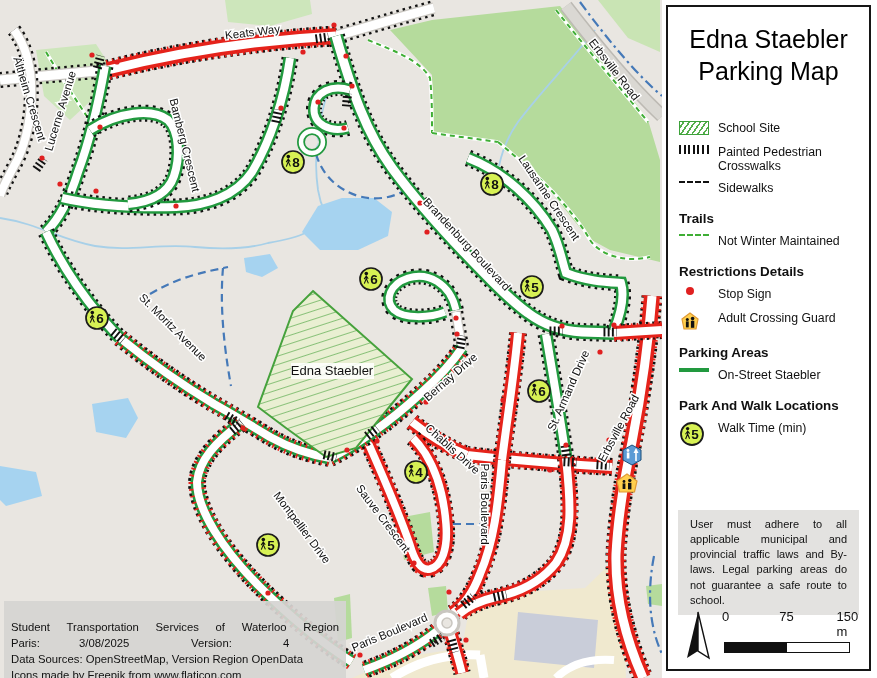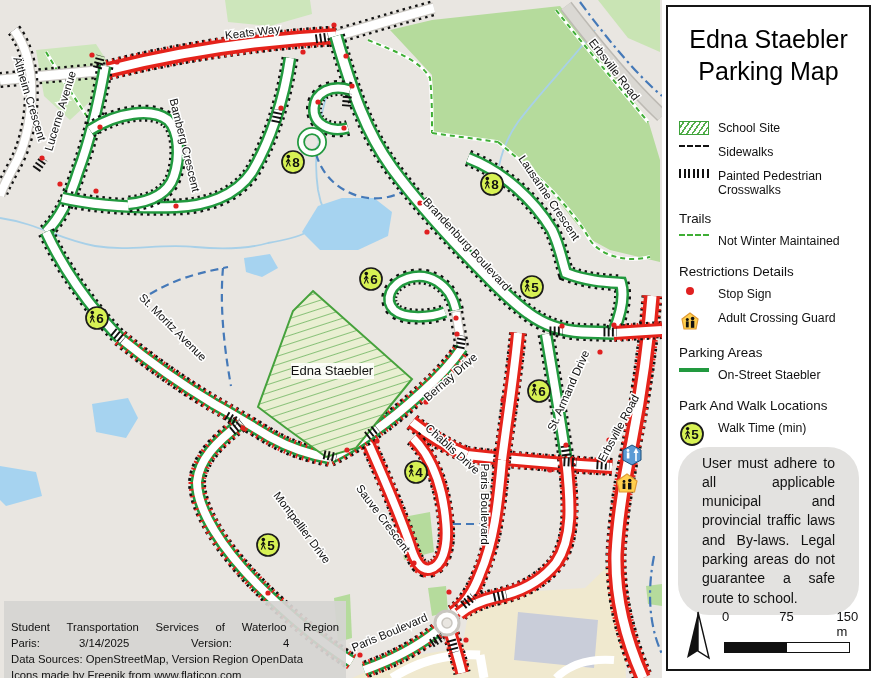--- a/index.html
+++ b/index.html
@@ -12,37 +12,37 @@
            padding:18px 7px;font-size:11.3px;line-height:1.42;color:#111;box-sizing:border-box;}
   .ib-l1{text-align:justify;text-align-last:justify;}
   .ib-l2{display:flex;}
   .ib-l2 .d-lab{width:68px;} .ib-l2 .d-val{width:112px;} .ib-l2 .v-lab{width:92px;}
 
   
   .legend{position:absolute;left:666px;top:5px;width:205px;height:666px;border:2px solid #161616;
           background:#fff;box-sizing:border-box;padding:8px 11px;color:#111;}
   .legend-title{font-size:25px;text-align:center;line-height:1.28;margin:8px 0 34px 0;color:#000;}
   .leg-row{display:flex;align-items:flex-start;gap:9px;margin:0 0 8px 0;font-size:12.3px;min-height:16px;}
-  .leg-head{font-weight:normal;font-size:13.4px;margin:14px 0 8px 0;}
+  .leg-head{font-weight:bold;font-size:13.4px;margin:14px 0 8px 0;}
   .sw{flex:0 0 30px;width:30px;display:inline-block;}
   .sw-school{height:14px;border:1.5px solid #3da23a;box-sizing:border-box;
              background:repeating-linear-gradient(-55deg,#fff 0 3px,#57b04e 3px 4.6px);}
   .sw-sidewalk{height:0;border-top:2.6px dashed #111;}
   .sw-crosswalk{height:9px;background:repeating-linear-gradient(90deg,#111 0 2px,transparent 2px 4.6px);}
   .sw-trailgreen{height:0;border-top:2.6px dashed #3fae35;}
   .sw-trailblue{height:3px;background:linear-gradient(90deg,#4579b8 0 8px,transparent 8px 13px,#4579b8 13px 30px);}
   .sw-stop{flex:0 0 30px;display:flex;justify-content:flex-start;padding-left:7px;box-sizing:border-box;}
   .sw-stop i{width:8px;height:8px;border-radius:50%;background:#e02020;display:block;}
   .sw-restr{height:3px;background:#e5231b;position:relative;}
   .sw-restr:before{content:"";position:absolute;left:0;right:0;top:-3px;height:9px;
              background:repeating-linear-gradient(90deg,#e5231b 0 1.6px,transparent 1.6px 7px);}
   .sw-onstreet{height:4px;background:#22993f;}
   .sw-iconwrap{flex:0 0 30px;display:flex;justify-content:flex-start;}
   .disclaimer{position:absolute;left:10px;right:10px;bottom:54px;background:#e3e2e0;
-              padding:7px 24px;font-size:14px;line-height:1.38;text-align:justify;border-radius:31px;}
+              padding:7px 12px;font-size:11px;line-height:1.38;text-align:justify;}
   .scalebox{position:absolute;left:10px;right:8px;bottom:6px;height:58px;}
   .north{position:absolute;left:6px;top:4px;}
   .scale{position:absolute;left:44px;top:4px;width:148px;}
   .scale-labels{display:flex;font-size:13px;margin-bottom:3px;}
   .scale-labels .s0{width:62px;} .scale-labels .s75{width:62px;}
   .scale-bar{display:flex;height:9px;border:1.2px solid #111;width:124px;margin-left:2px;}
   .scale-bar .black{width:62px;background:#111;} .scale-bar .white{width:62px;background:#fff;}
 </style>
 </head>
 <body>
@@ -404,46 +404,46 @@
         <text transform="translate(481,504) rotate(90)" text-anchor="middle" font-size="11.5" fill="#111" stroke="#ffffff" stroke-width="3" paint-order="stroke">Paris Boulevard</text>
         <text transform="translate(391,636) rotate(-23)" text-anchor="middle" font-size="11.5" fill="#111" stroke="#ffffff" stroke-width="3" paint-order="stroke">Paris Boulevard</text>
       </g>
   </svg>
 
   
   <div class="infobox">
     <div class="ib-l1">Student Transportation Services of Waterloo Region</div>
     <div class="ib-l2">
       <span class="d-lab">Paris:</span>
-      <span class="d-val">3/14/2025</span>
+      <span class="d-val">3/08/2025</span>
       <span class="v-lab">Version:</span>
       <span class="v-val">4</span>
     </div>
     <div>Data Sources: OpenStreetMap, Version Region OpenData</div>
     <div>Icons made by Freepik from www.flaticon.com</div>
   </div>
 
   
   <div class="legend">
     <div class="legend-title">
       <div>Edna Staebler</div>
       <div>Parking Map</div>
     </div>
     <div id="legend-items">
         <div class="leg-row">
           <span class="sw sw-school"></span>
           <span>School Site</span>
         </div>
         <div class="leg-row">
+          <span class="sw sw-crosswalk"></span>
+          <span>Painted Pedestrian Crosswalks</span>
+        </div>
+        <div class="leg-row">
           <span class="sw sw-sidewalk"></span>
           <span>Sidewalks</span>
-        </div>
-        <div class="leg-row">
-          <span class="sw sw-crosswalk"></span>
-          <span>Painted Pedestrian Crosswalks</span>
         </div>
         <div class="leg-head">Trails</div>
         <div class="leg-row">
           <span class="sw sw-trailgreen"></span>
           <span>Not Winter Maintained</span>
         </div>
         <div class="leg-head">Restrictions Details</div>
         <div class="leg-row">
           <span class="sw-stop">
             <i></i>

